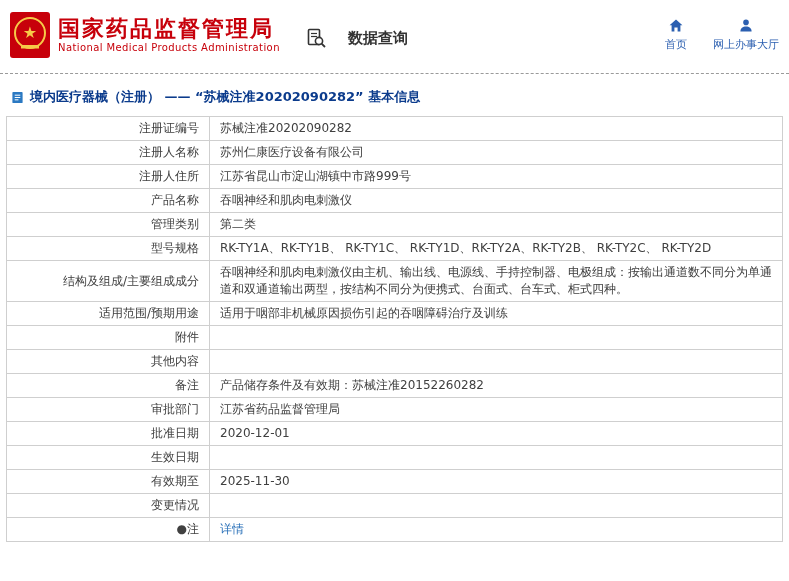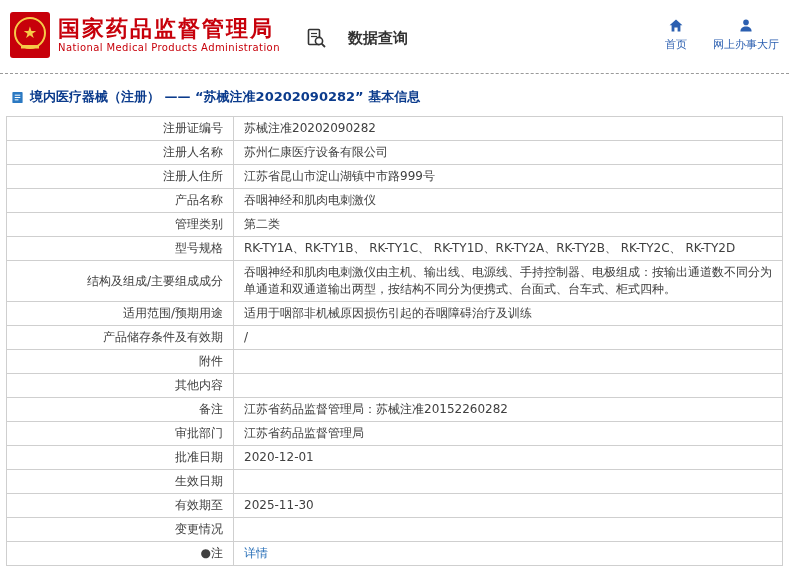--- a/index.html
+++ b/index.html
@@ -93,21 +93,21 @@
     margin: 0 6px;
     border-collapse: collapse;
     table-layout: fixed;
     font-size: 12px;
   }
   .info-table td {
     border: 1px solid #cfcfcf;
     vertical-align: middle;
   }
   .cell-label {
-    width: 227px;
+    width: 203px;
     text-align: right;
     padding: 3px 10px 3px 4px;
     height: 22px;
     color: #404040;
     background: #ffffff;
     white-space: nowrap;
   }
   .cell-value {
     text-align: left;
     padding: 3px 8px 3px 10px;
@@ -204,34 +204,30 @@
       </tr>
       <tr>
         <td class="cell-label">结构及组成/主要组成成分</td>
         <td class="cell-value">吞咽神经和肌肉电刺激仪由主机、输出线、电源线、手持控制器、电极组成：按输出通道数不同分为单通道和双通道输出两型，按结构不同分为便携式、台面式、台车式、柜式四种。</td>
       </tr>
       <tr>
         <td class="cell-label">适用范围/预期用途</td>
         <td class="cell-value">适用于咽部非机械原因损伤引起的吞咽障碍治疗及训练</td>
       </tr>
       <tr>
-        <td class="cell-label">产品储存条件及有效期</td>
-        <td class="cell-value">/</td>
-      </tr>
-      <tr>
         <td class="cell-label">附件</td>
         <td class="cell-value"></td>
       </tr>
       <tr>
         <td class="cell-label">其他内容</td>
         <td class="cell-value"></td>
       </tr>
       <tr>
         <td class="cell-label">备注</td>
-        <td class="cell-value">江苏省药品监督管理局：苏械注准20152260282</td>
+        <td class="cell-value">产品储存条件及有效期：苏械注准20152260282</td>
       </tr>
       <tr>
         <td class="cell-label">审批部门</td>
         <td class="cell-value">江苏省药品监督管理局</td>
       </tr>
       <tr>
         <td class="cell-label">批准日期</td>
         <td class="cell-value">2020-12-01</td>
       </tr>
       <tr>

